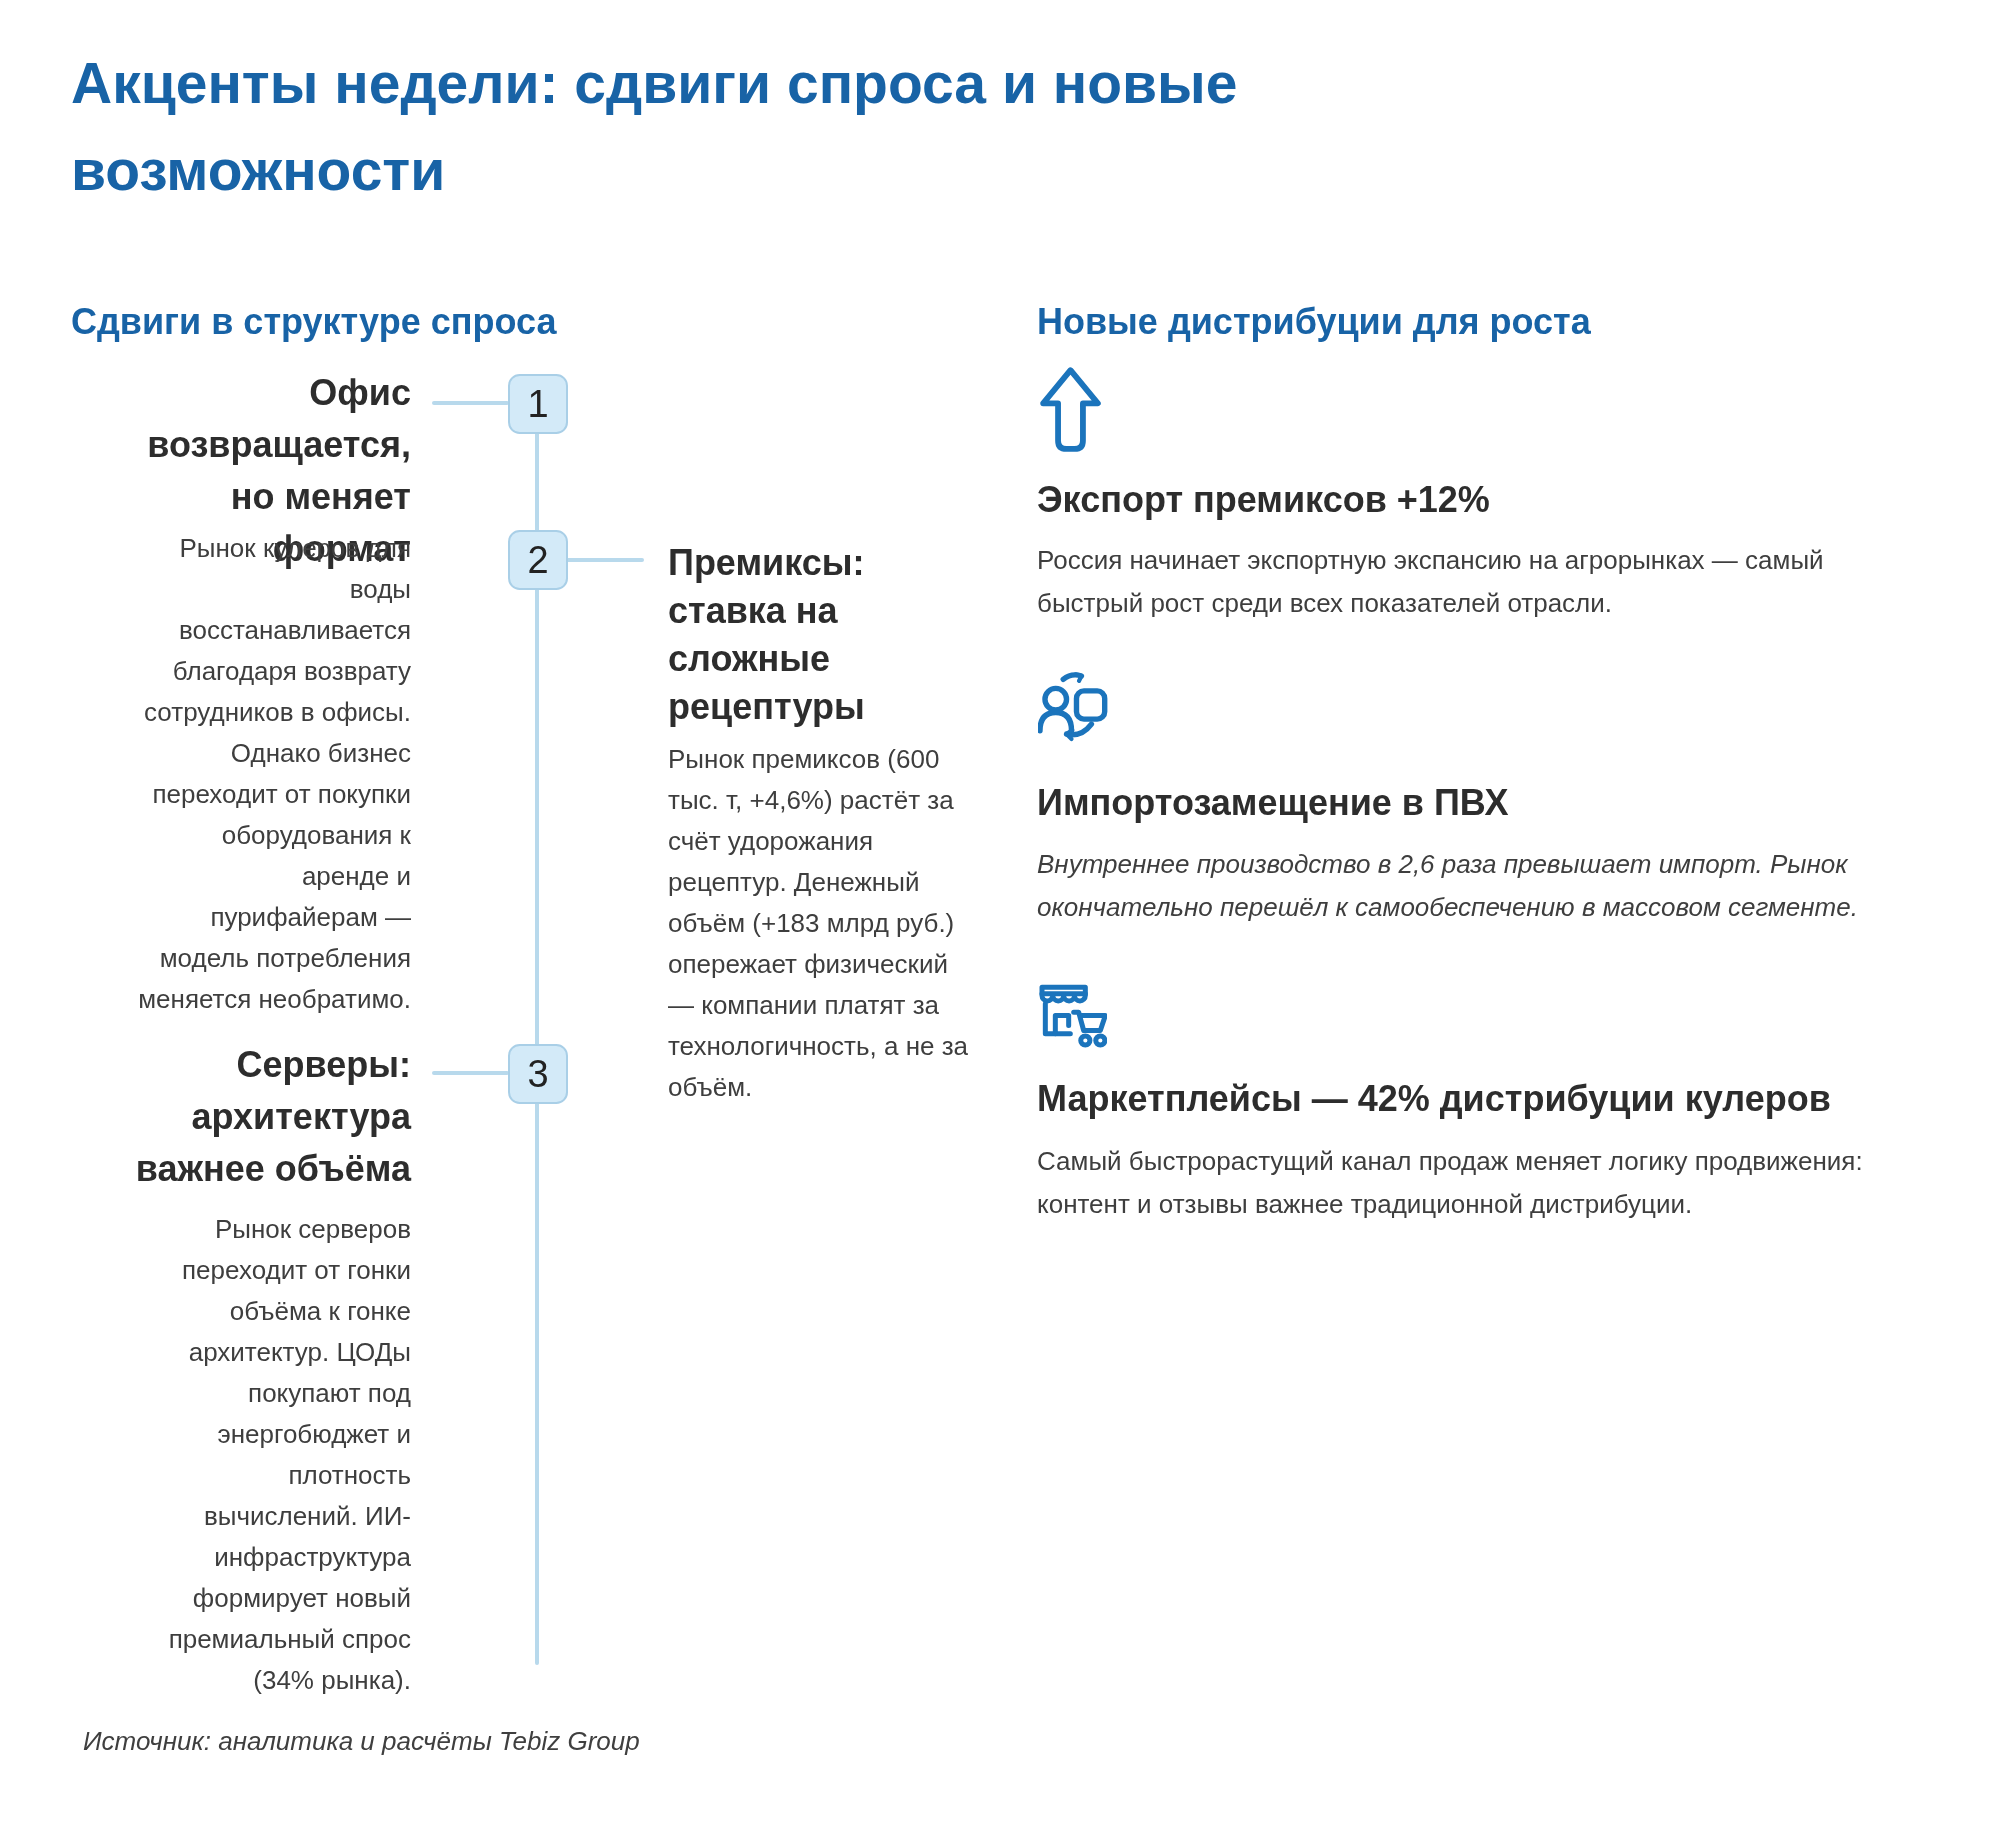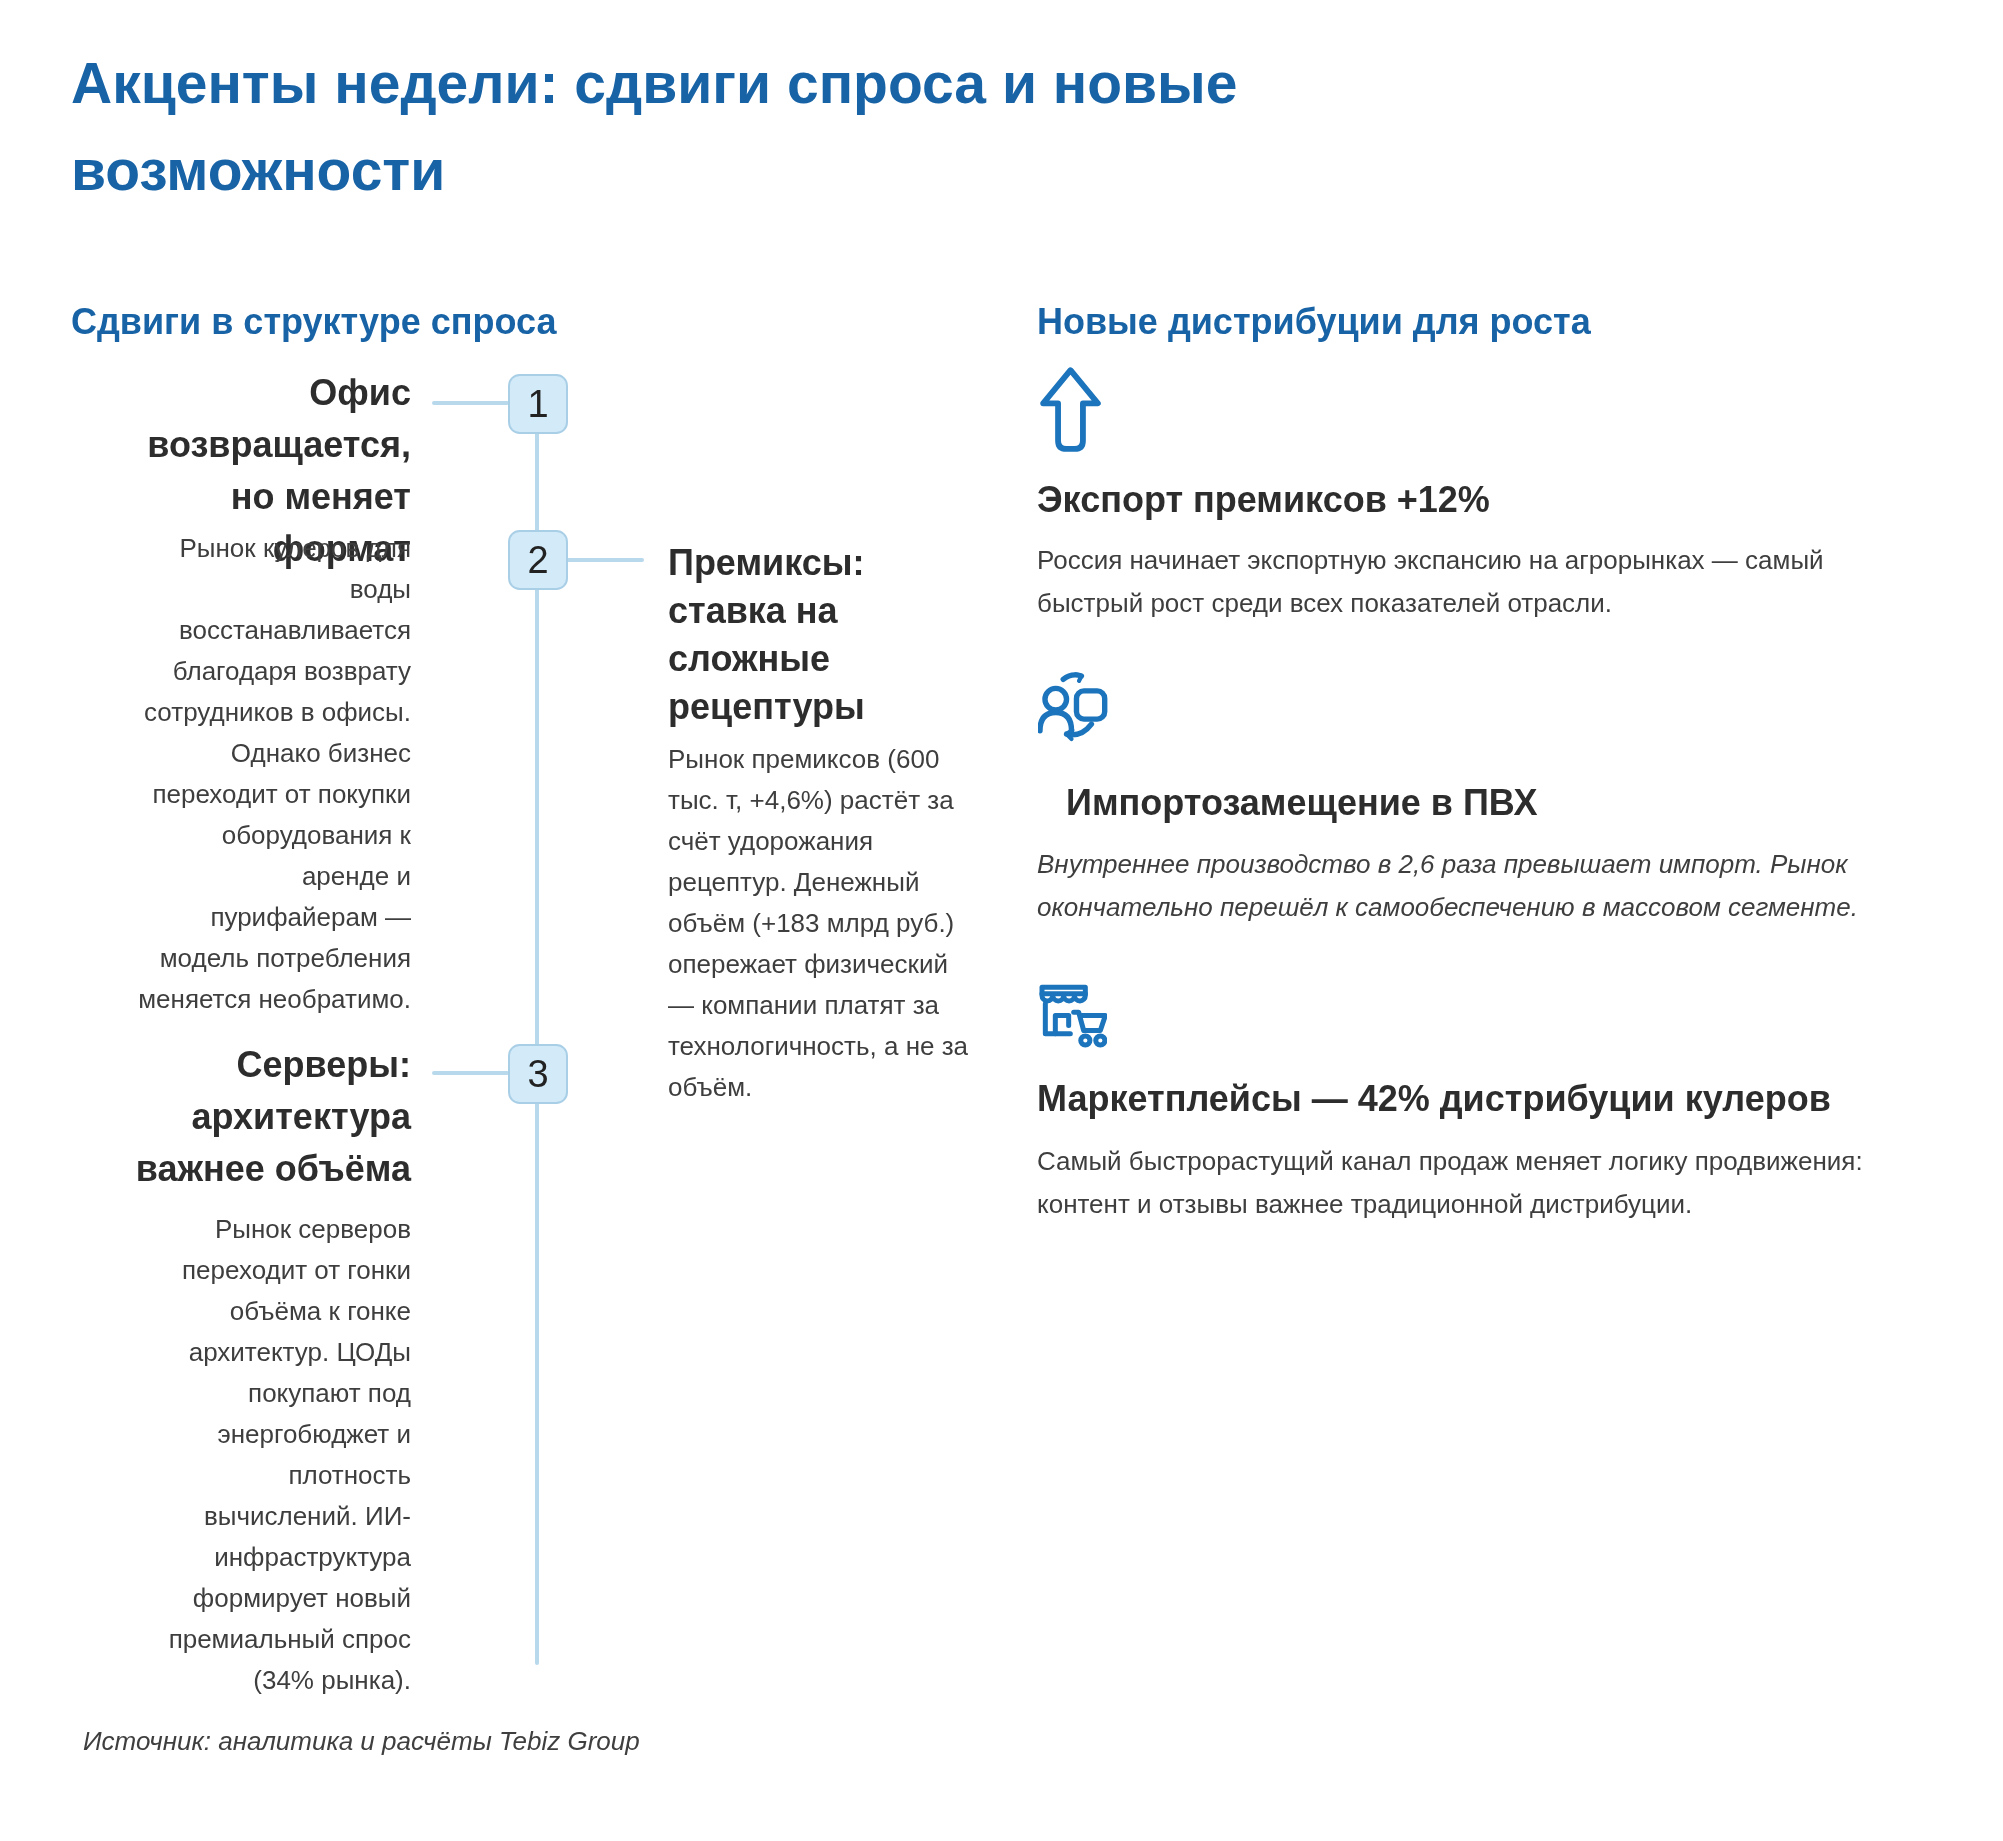--- a/index.html
+++ b/index.html
@@ -129,21 +129,21 @@
     <svg width="72" height="73" viewBox="0 0 86 88" fill="none" stroke="currentColor" stroke-width="6.5" stroke-linecap="round" stroke-linejoin="round">
       <circle cx="21" cy="34" r="13"></circle>
       <path d="M2 72 Q2 50 21 50 Q40 50 40 72"></path>
       <rect x="46" y="24" width="34" height="34" rx="9"></rect>
       <path d="M30 10 Q40 2 52 6"></path>
       <path d="M52 6 L45 4 M52 6 L49 12" stroke-width="5"></path>
       <path d="M64 64 Q52 80 34 76"></path>
       <path d="M34 76 L41 71 M34 76 L40 82" stroke-width="5"></path>
     </svg>
   </span>
-  <div class="rc-heading serif" style="top:781px;margin-left:29px;">Импортозамещение в ПВХ</div>
+  <div class="rc-heading serif" style="top:781px;">Импортозамещение в ПВХ</div>
   <div class="rc-body" style="top:843px;font-style:italic;">Внутреннее производство в 2,6 раза превышает импорт. Рынок окончательно перешёл к самообеспечению в массовом сегменте.</div>
 
   <span class="rc-icon" style="left:1037px;top:982px;">
     <svg width="70" height="77" viewBox="0 0 84 92" fill="none" stroke="currentColor" stroke-width="6" stroke-linecap="round" stroke-linejoin="round">
       <path d="M6 14 V6 H58 V14"></path>
       <path d="M6 14 H58 V16 A6.5 6.5 0 0 1 45 16 A6.5 6.5 0 0 1 32 16 A6.5 6.5 0 0 1 19 16 A6.5 6.5 0 0 1 6 16 Z"></path>
       <path d="M10 26 V62 H40"></path>
       <path d="M22 62 V40 H38 V52"></path>
       <path d="M44 36 H50 L56 58 H76 L82 40 H52"></path>
       <circle cx="58" cy="70" r="5.5"></circle>

